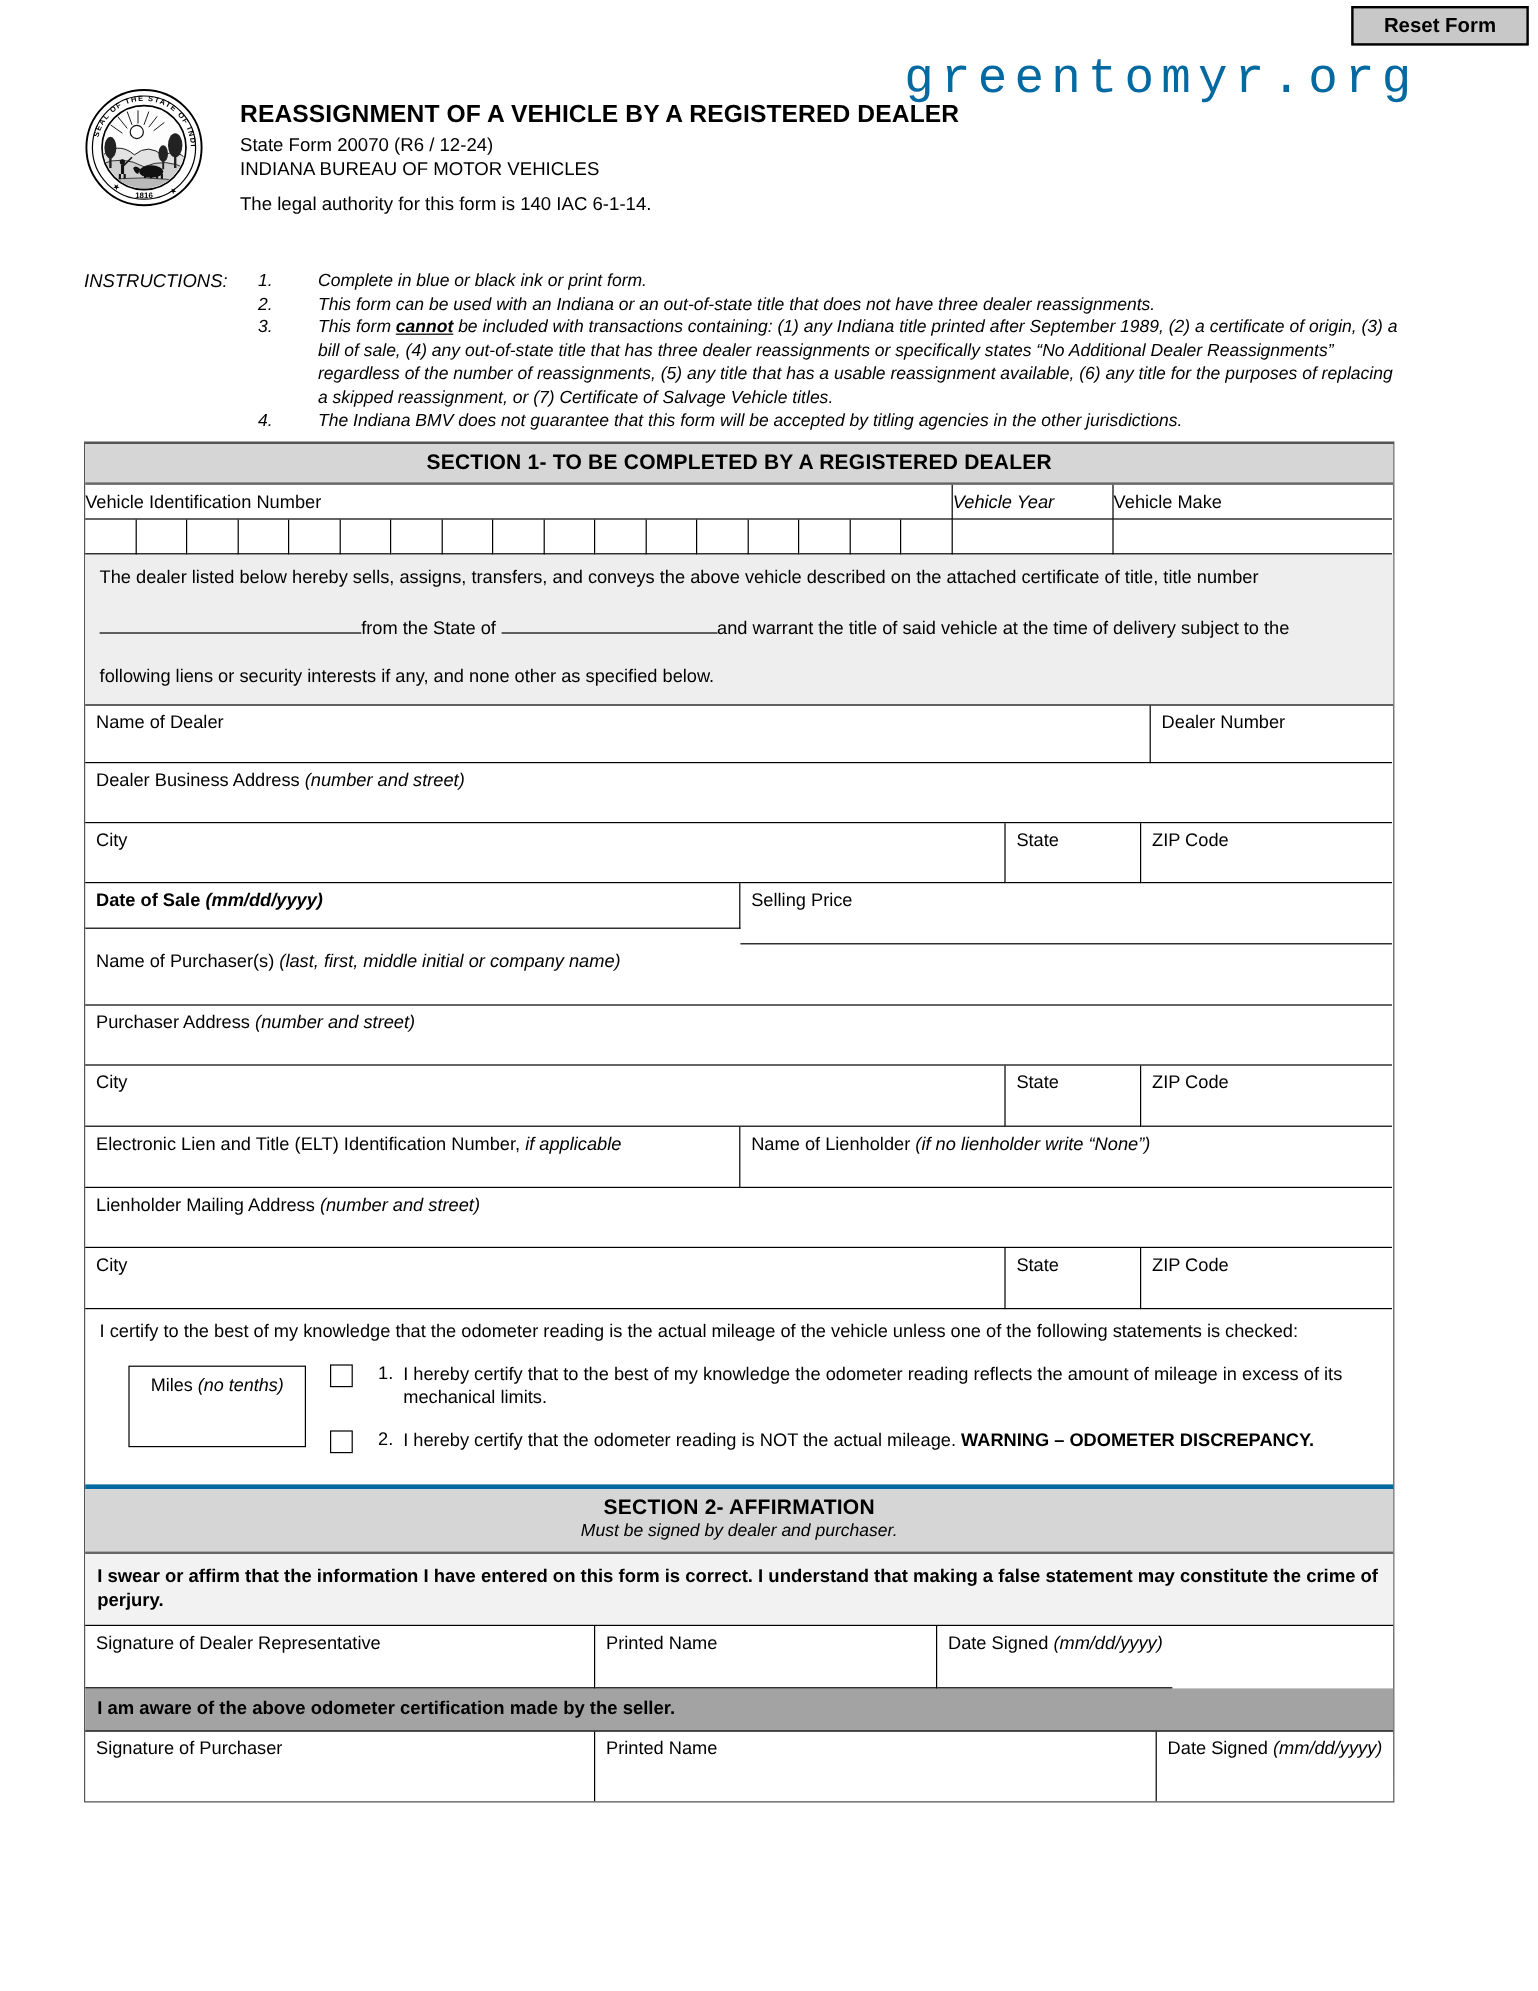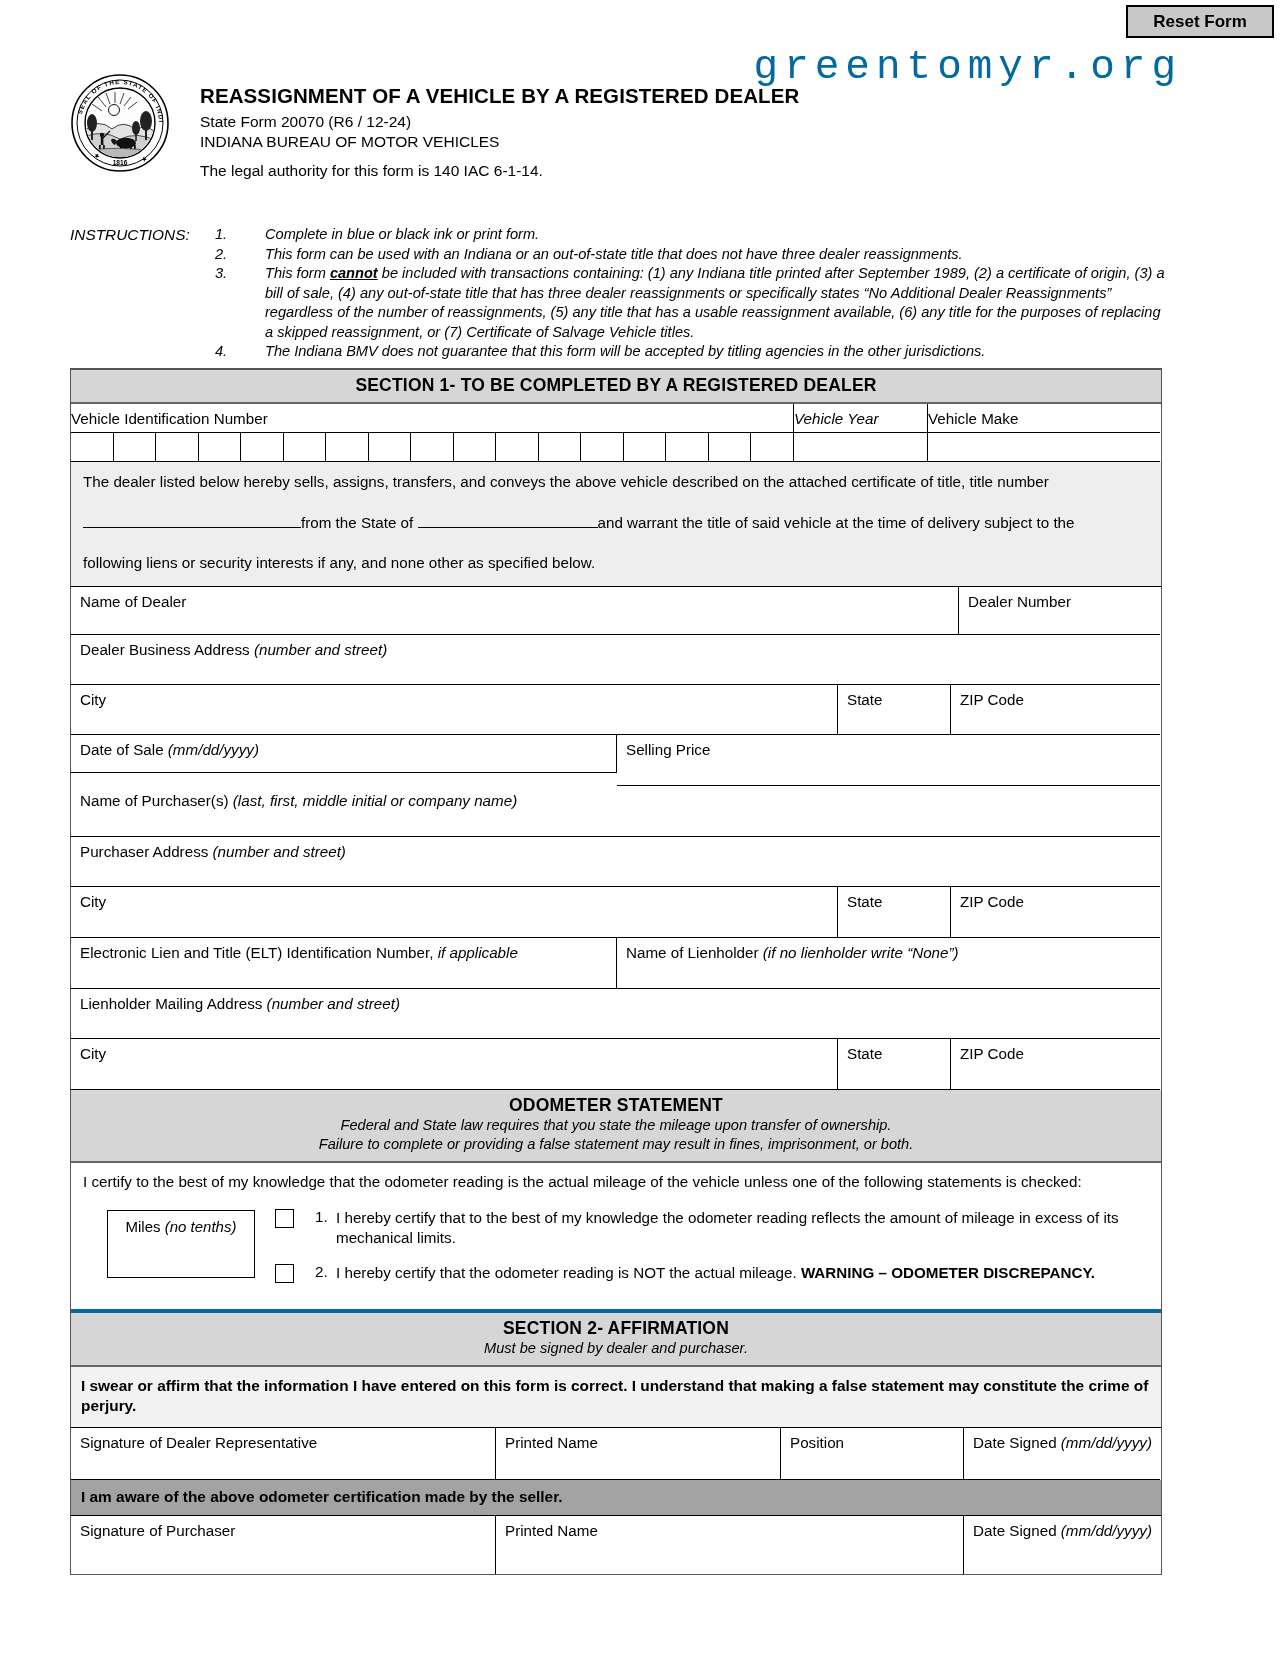--- a/index.html
+++ b/index.html
@@ -415,21 +415,21 @@
     </div>
     <div class="cell" style="width:113px;height:50px;">
       <span>State</span>
     </div>
     <div class="cell" style="width:209px;height:50px;">
       <span>ZIP Code</span>
     </div>
   </div>
 
   <div class="row">
-    <div class="cell" style="width:546px;height:38px;">
+    <div class="cell" style="width:546px;height:38px;font-weight:bold;">
       <span>Date of Sale </span><i>(mm/dd/yyyy)</i>
     </div>
     <div class="cell" style="width:543px;height:51px;">
       <span>Selling Price</span>
     </div>
   </div>
 
   <div class="row">
     <div class="cell" style="width:1089px;height:51px;">
       <span>Name of Purchaser(s) </span><i>(last, first, middle initial or company name)</i>
@@ -474,25 +474,20 @@
       <span>City</span>
     </div>
     <div class="cell" style="width:113px;height:51px;">
       <span>State</span>
     </div>
     <div class="cell" style="width:209px;height:51px;">
       <span>ZIP Code</span>
     </div>
   </div>
 
-  <div class="band">
-    <div class="band-title">ODOMETER STATEMENT</div>
-    <div class="band-sub">Federal and State law requires that you state the mileage upon transfer of ownership.</div>
-    <div class="band-sub">Failure to complete or providing a false statement may result in fines, imprisonment, or both.</div>
-  </div>
 
   <div class="odo-body">
     <div class="odo-certify">I certify to the best of my knowledge that the odometer reading is the actual mileage of the vehicle unless one of the following statements is checked:</div>
     <div class="odo-flex">
       <div class="miles-box">
         <span>Miles </span><i>(no tenths)</i>
       </div>
       <div class="odo-items">
         <div class="odo-item">
           <div class="cbox"></div>
@@ -517,23 +512,20 @@
 
   <div class="affirm-block">I swear or affirm that the information I have entered on this form is correct.  I understand that making a false statement may constitute the crime of perjury.</div>
 
   <div class="row">
     <div class="cell" style="width:425px;height:52px;">
       <span>Signature of Dealer Representative</span>
     </div>
     <div class="cell" style="width:285px;height:52px;">
       <span>Printed Name</span>
     </div>
-    <div class="cell" style="width:183px;height:52px;">
-      <span>Position</span>
-    </div>
     <div class="cell" style="width:196px;height:52px;">
       <span>Date Signed </span><i>(mm/dd/yyyy)</i>
     </div>
   </div>
 
   <div class="affirm-ack">I am aware of the above odometer certification made by the seller.</div>
 
   <div class="row">
     <div class="cell no-b" style="width:425px;height:58px;">
       <span>Signature of Purchaser</span>

